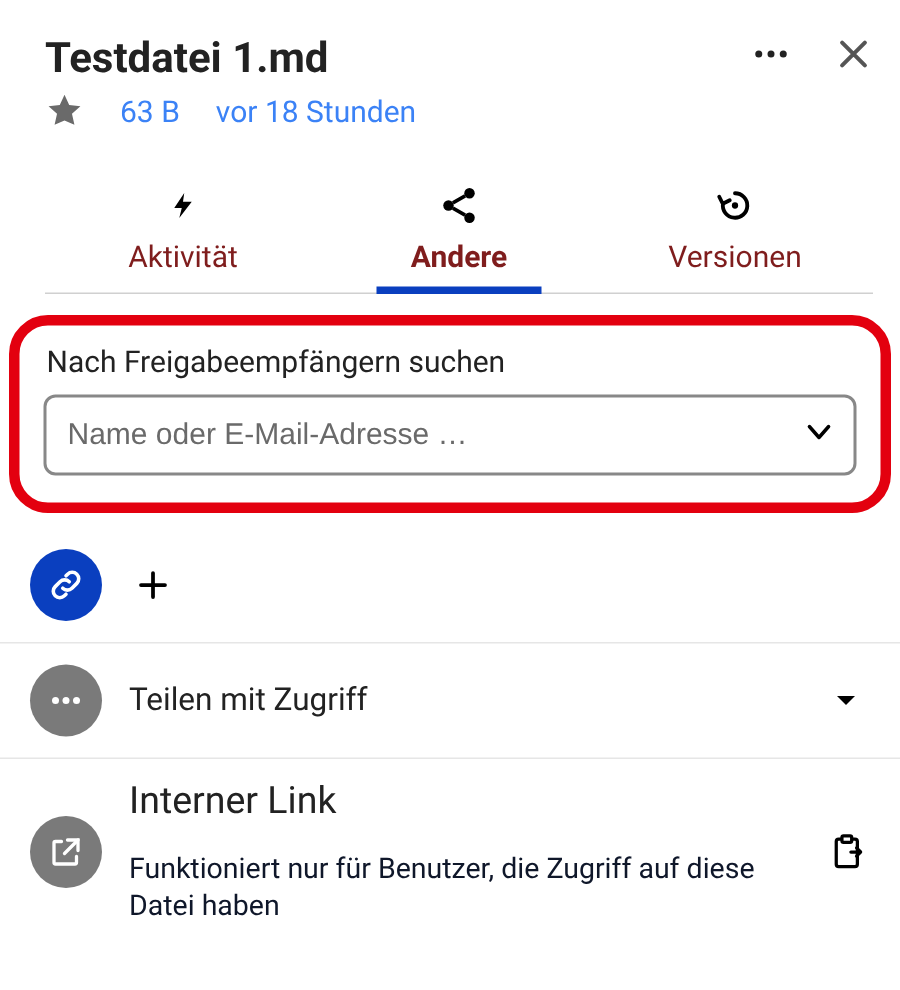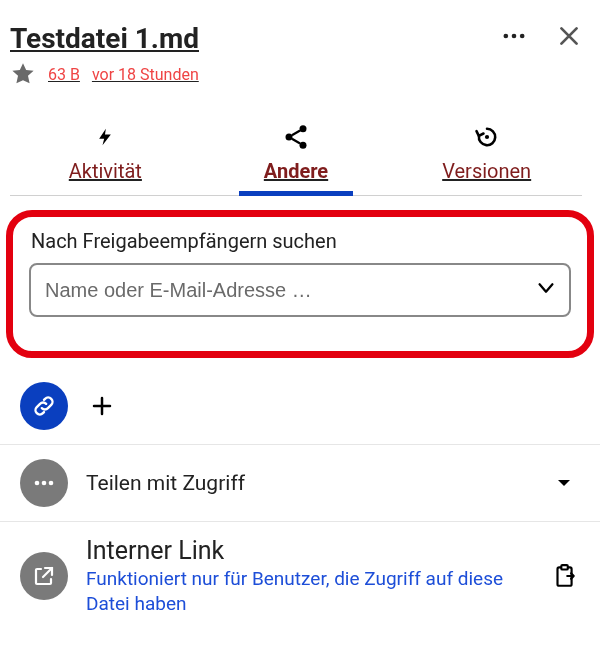--- a/index.html
+++ b/index.html
@@ -4,43 +4,43 @@
 <style>
   * { box-sizing: border-box; }
   body {
     margin: 0;
     font-family: -apple-system, BlinkMacSystemFont, "Segoe UI", Roboto, Arial, sans-serif;
     background: #fff;
     color: #222;
     width: 600px;
     height: 660px;
   }
-  .panel { padding: 14px 18px 0 10px; text-decoration: underline; }
+  .panel { padding: 14px 18px 0 30px; }
   .header-row {
     display: flex;
     align-items: center;
     justify-content: space-between;
   }
   .title {
     font-size: 28px;
     font-weight: 700;
     margin: 8px 0 2px 0;
   }
   .header-actions {
     display: flex;
     align-items: center;
     gap: 28px;
   }
   .header-actions svg { display:block; }
   .meta-row {
     display: flex;
     align-items: center;
-    gap: 12px;
-    color: #ef4444;
-    font-size: 16px;
+    gap: 24px;
+    color: #3b82f6;
+    font-size: 20px;
     margin-top: 4px;
   }
   .meta-row .star svg { display:block; }
   .tabs {
     display: flex;
     justify-content: space-around;
     border-bottom: 1px solid #d0d0d0;
     margin-top: 28px;
   }
   .tab {
@@ -59,21 +59,21 @@
     left: 20%;
     right: 20%;
     bottom: -1px;
     height: 5px;
     background: #0a3fbf;
   }
   .highlight-box {
     border: 7px solid #e3000f;
     border-radius: 26px;
     margin: 14px 6px 10px 6px;
-    padding: 10px 16px 34px 16px;
+    padding: 10px 16px 18px 16px;
   }
   .hl-label {
     font-size: 20px;
     color: #222;
     margin: 2px 0 10px 2px;
   }
   .search-wrap {
     position: relative;
   }
   .search-input {
@@ -107,23 +107,23 @@
   }
   .round.blue { background: #0a3fbf; }
   .round.gray { background: #7a7a7a; }
   .row .text {
     flex: 1;
     font-size: 21px;
     color: #222;
   }
   .row .sub {
     font-size: 19px;
-    color: #1d4ed8;
+    color: #0f172a;
     line-height: 1.3;
-    margin-top: 2px;
+    margin-top: 18px;
   }
   .row .title2 {
     font-size: 25px;
     color: #222;
   }
   .row .trail {
     display:flex; align-items:center; justify-content:center;
     width: 32px;
   }
 </style>

